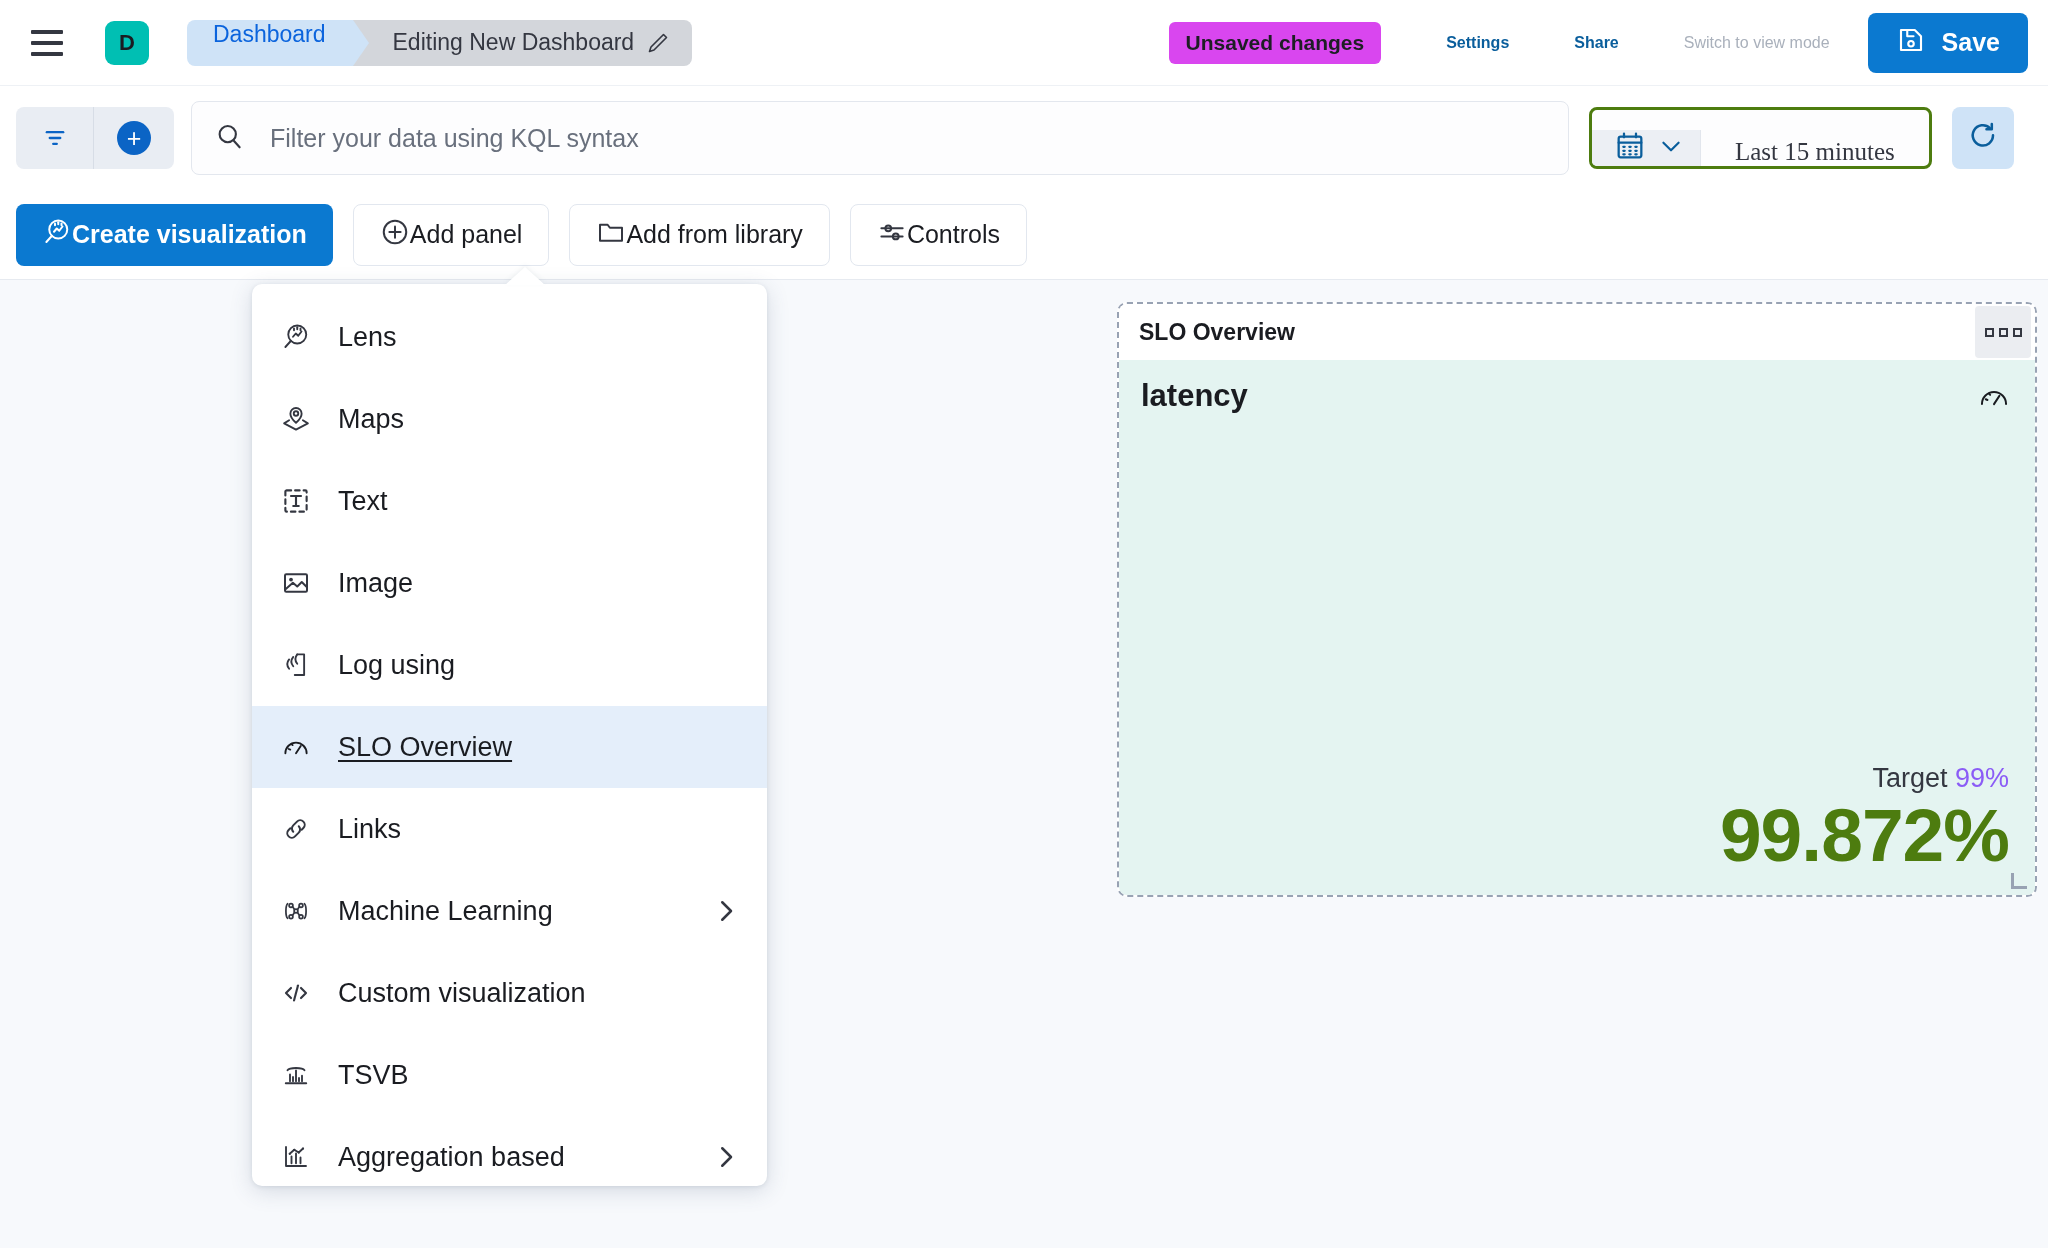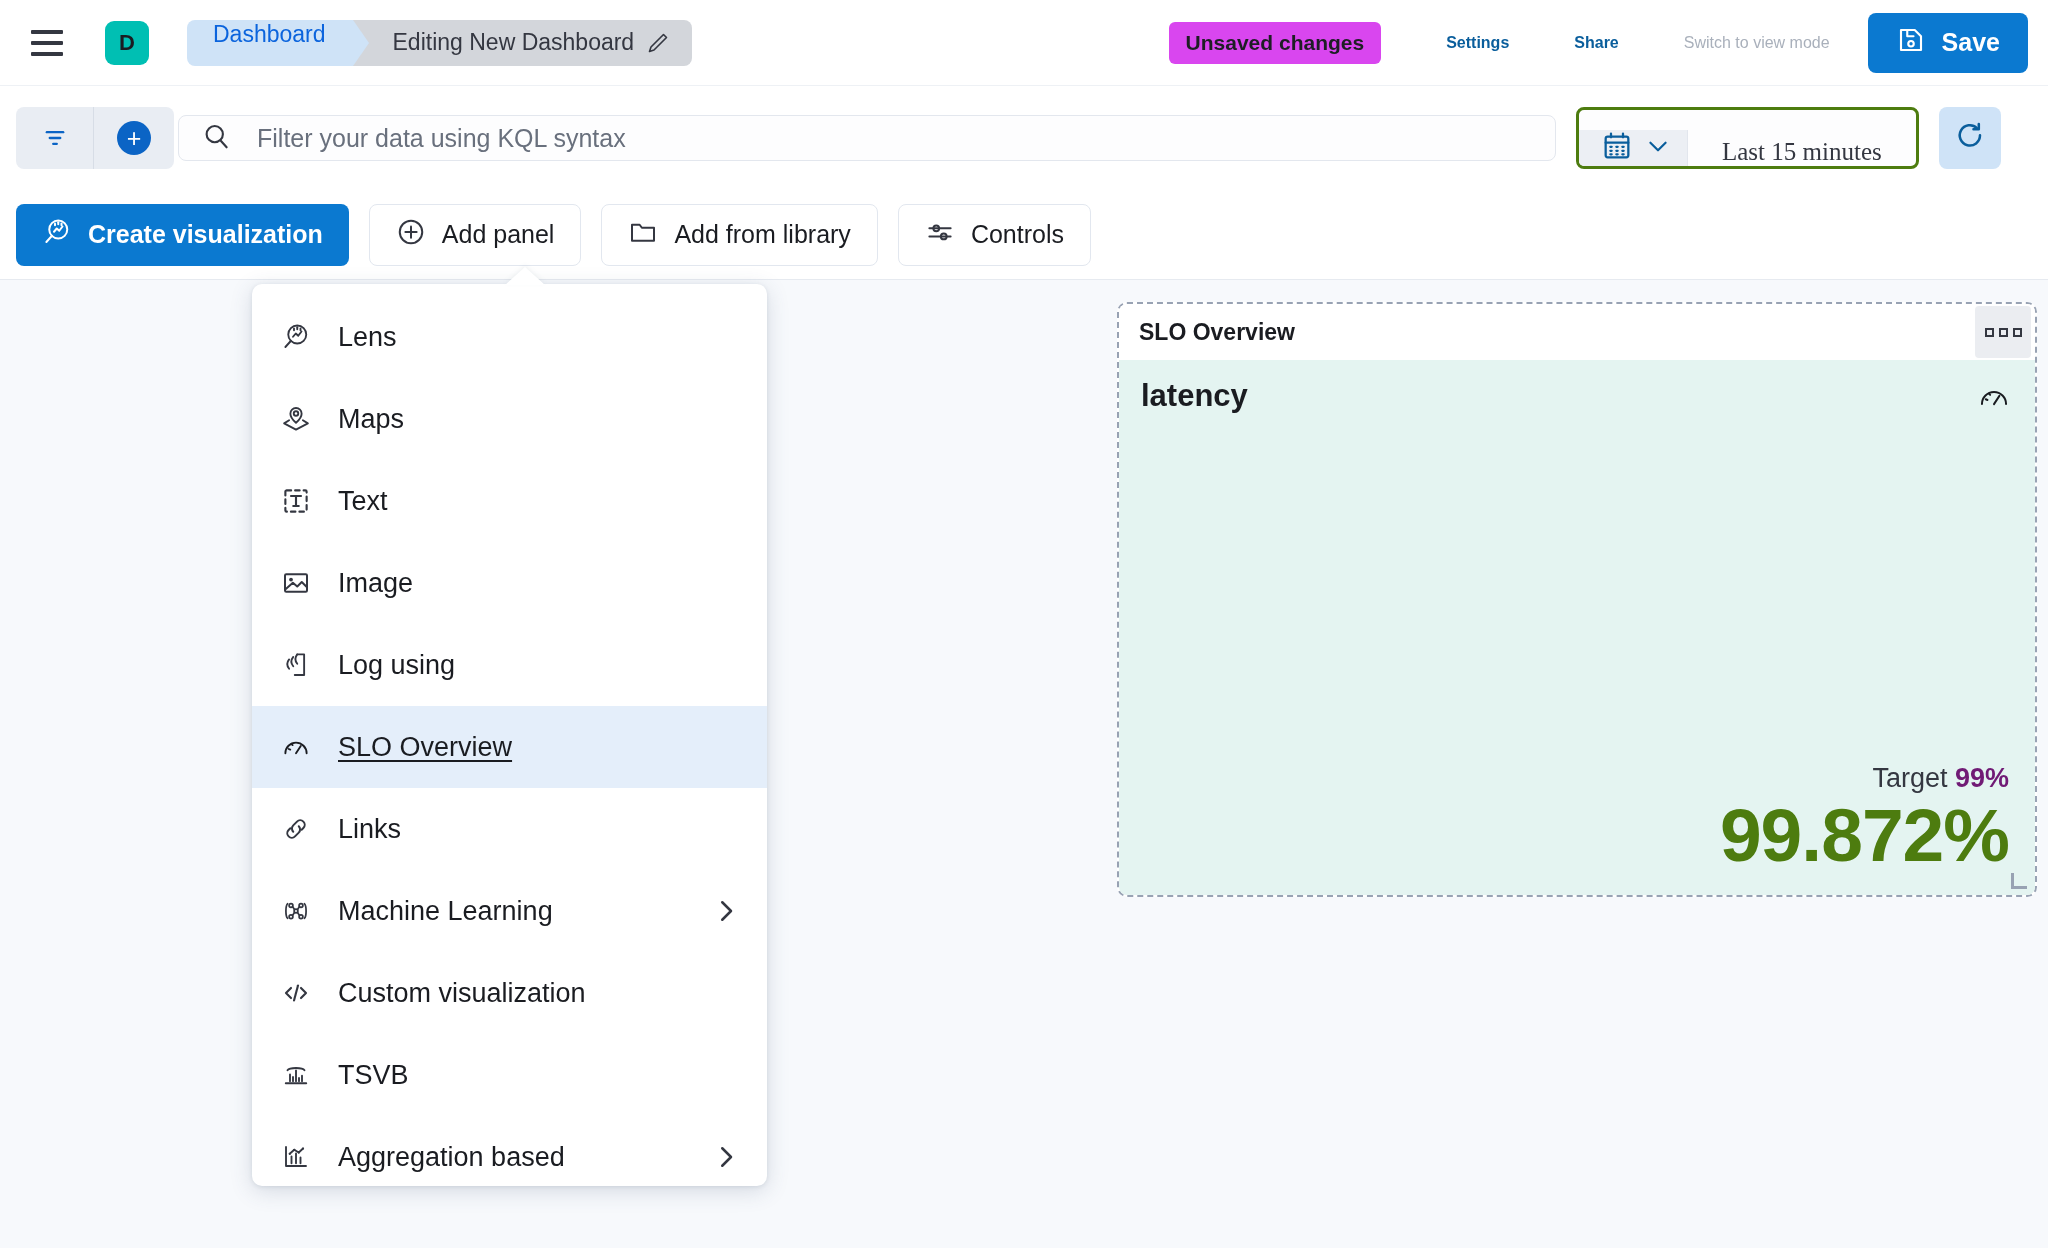--- a/index.html
+++ b/index.html
@@ -107,22 +107,22 @@
     width: 80px; display: flex; align-items: center; justify-content: center;
     cursor: pointer;
   }
   .plus-circle {
     width: 34px; height: 34px; border-radius: 50%;
     background: #0b64c5; color: #fff;
     display: flex; align-items: center; justify-content: center;
     font-size: 25px; line-height: 1; font-weight: 400;
   }
   .search-wrap {
-    flex: 1 1 auto; margin-left: 4px; margin-right: 20px;
-    height: 46px; background: #fdfdfe;
+    flex: 1 1 auto; margin-left: 17px; margin-right: 20px;
+    height: 74px; background: #fdfdfe;
     border: 1px solid #e3e7ee; border-radius: 8px;
     display: flex; align-items: center; padding: 0 22px;
     max-width: 1378px;
   }
   .search-wrap .ph {
     margin-left: 26px; font-size: 25px; color: #69707d;
     background: transparent; border: none; outline: none;
     width: 100%; font-family: "Liberation Sans", sans-serif;
   }
   .search-wrap .ph::placeholder { color: #69707d; opacity: 1; }
@@ -152,21 +152,21 @@
   .toolbar {
     position: absolute; top: 190px; left: 0; width: 2048px; height: 90px;
     background: #ffffff;
     display: flex; align-items: center; gap: 20px;
     padding-left: 16px;
     border-bottom: 1px solid #e6eaf0;
     z-index: 20;
   }
   .tb-btn {
     height: 62px; border-radius: 8px;
-    display: flex; align-items: center; gap: 16px;
+    display: flex; align-items: center; 
     padding: 16px 26px; font-size: 25px; cursor: pointer;
     font-family: "Liberation Sans", sans-serif;
     white-space: nowrap;
   }
   .tb-primary { background: #0b79d0; color: #fff; border: none; font-weight: 700; }
   .tb-ghost { background: #ffffff; color: #1a1c21; border: 1px solid #e2e7ef; }
 
   
   .body-area {
     position: absolute; top: 280px; left: 0; width: 2048px; height: 968px;
@@ -235,21 +235,21 @@
     position: relative;
     height: calc(100% - 56px);
     background: #e4f4f1;
     padding: 18px 26px 22px 22px;
     display: flex; flex-direction: column;
   }
   .slo-name { font-size: 31px; font-weight: 700; color: #1a1c21; }
   .slo-gauge { position: absolute; top: 20px; right: 24px; }
   .slo-bottom { margin-top: auto; text-align: right; }
   .slo-target { font-size: 27px; color: #343741; line-height: 1.2; }
-  .slo-target b { font-weight: 700; color: #701a75; text-align: right; }
+  .slo-target b { font-weight: 400; color: #8b5cf6; text-align: right; }
   .slo-value {
     font-size: 75px; font-weight: 700; color: #4d7c0f;
     line-height: 1.0; letter-spacing: -1px; margin-top: 4px;
   }
   .resize-handle {
     position: absolute; bottom: 6px; right: 8px;
     width: 16px; height: 16px;
     border-left: 3px solid #98a2b3;
     border-bottom: 3px solid #98a2b3;
   }

